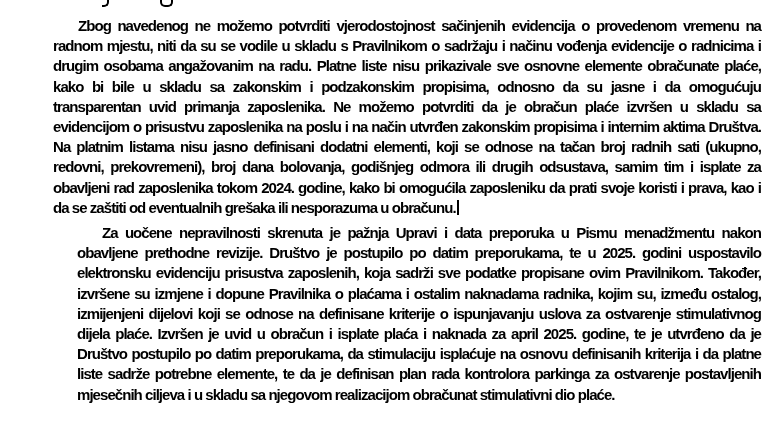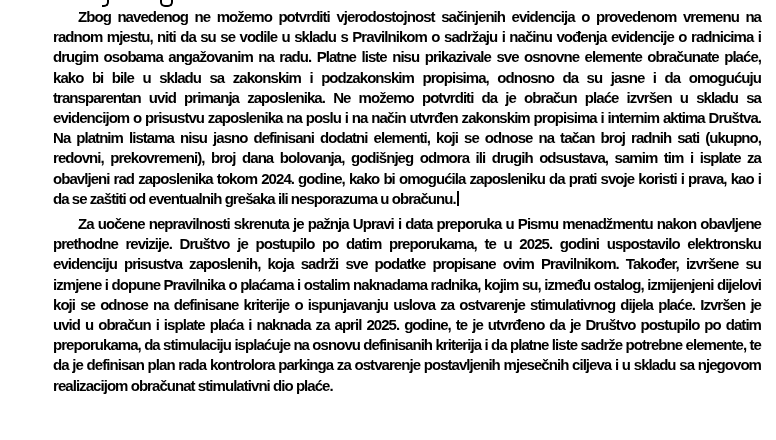--- a/index.html
+++ b/index.html
@@ -30,35 +30,36 @@
     left: 160px; top: 0; width: 9px; height: 5px;
     border-left: 2px solid #000;
     border-right: 2px solid #000;
     border-bottom: 2px solid #000;
     border-bottom-left-radius: 5px;
     border-bottom-right-radius: 5px;
   }
   .textblock {
     position: absolute;
     left: 53px;
-    top: 7px;
+    top: 16px;
     width: 708px;
     color: #000000;
     font-size: 15px;
     font-weight: 700;
     line-height: 20.2px;
     letter-spacing: -0.95px;
     text-align: justify;
   }
   .para {
     margin: 0;
     text-indent: 25px;
   }
   .para + .para {
     margin-top: 5px;
+    margin-left: 24px;
   }
   .caret {
     display: inline-block;
     width: 2px;
     height: 15px;
     background: #000000;
     vertical-align: -2px;
     margin-left: 1px;
   }
 </style>

